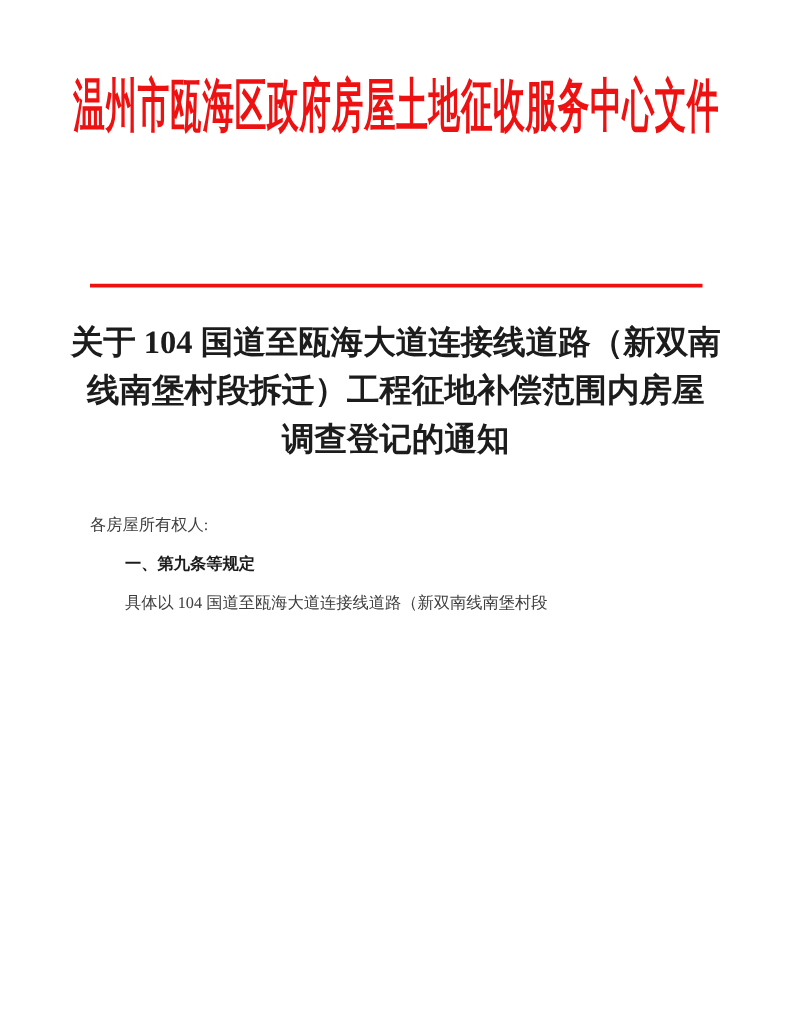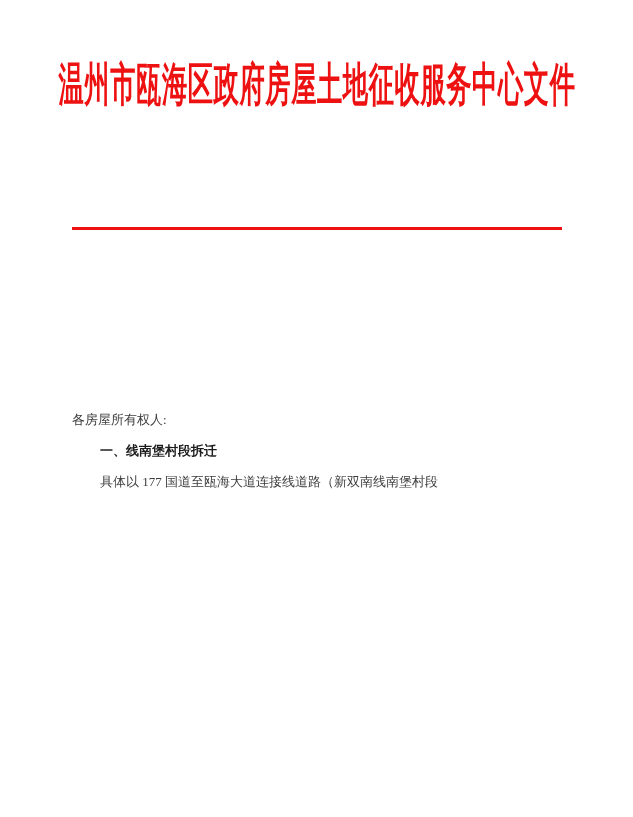--- a/index.html
+++ b/index.html
@@ -94,20 +94,25 @@
 </head>
 <body>
 
 <div class="page">
 
   <div class="org-title">温州市瓯海区政府房屋土地征收服务中心文件</div>
 
 
   <div class="red-line"></div>
 
+  <h1 class="doc-title">
+    <span class="title-line">关于 104 国道至瓯海大道连接线道路（新双南</span>
+    <span class="title-line">线南堡村段拆迁）工程征地补偿范围内房屋</span>
+    <span class="title-line">调查登记的通知</span>
+  </h1>
 
   <div class="doc-body">
     <p class="salutation">各房屋所有权人:</p>
-    <p class="indent section-heading">一、线南堡村段拆迁</p>
-    <p class="indent">具体以 177 国道至瓯海大道连接线道路（新双南线南堡村段</p>
+    <p class="indent section-heading">一、第九条等规定</p>
+    <p class="indent">具体以 104 国道至瓯海大道连接线道路（新双南线南堡村段</p>
   </div>
 
 </div>
 
 </body></html>

